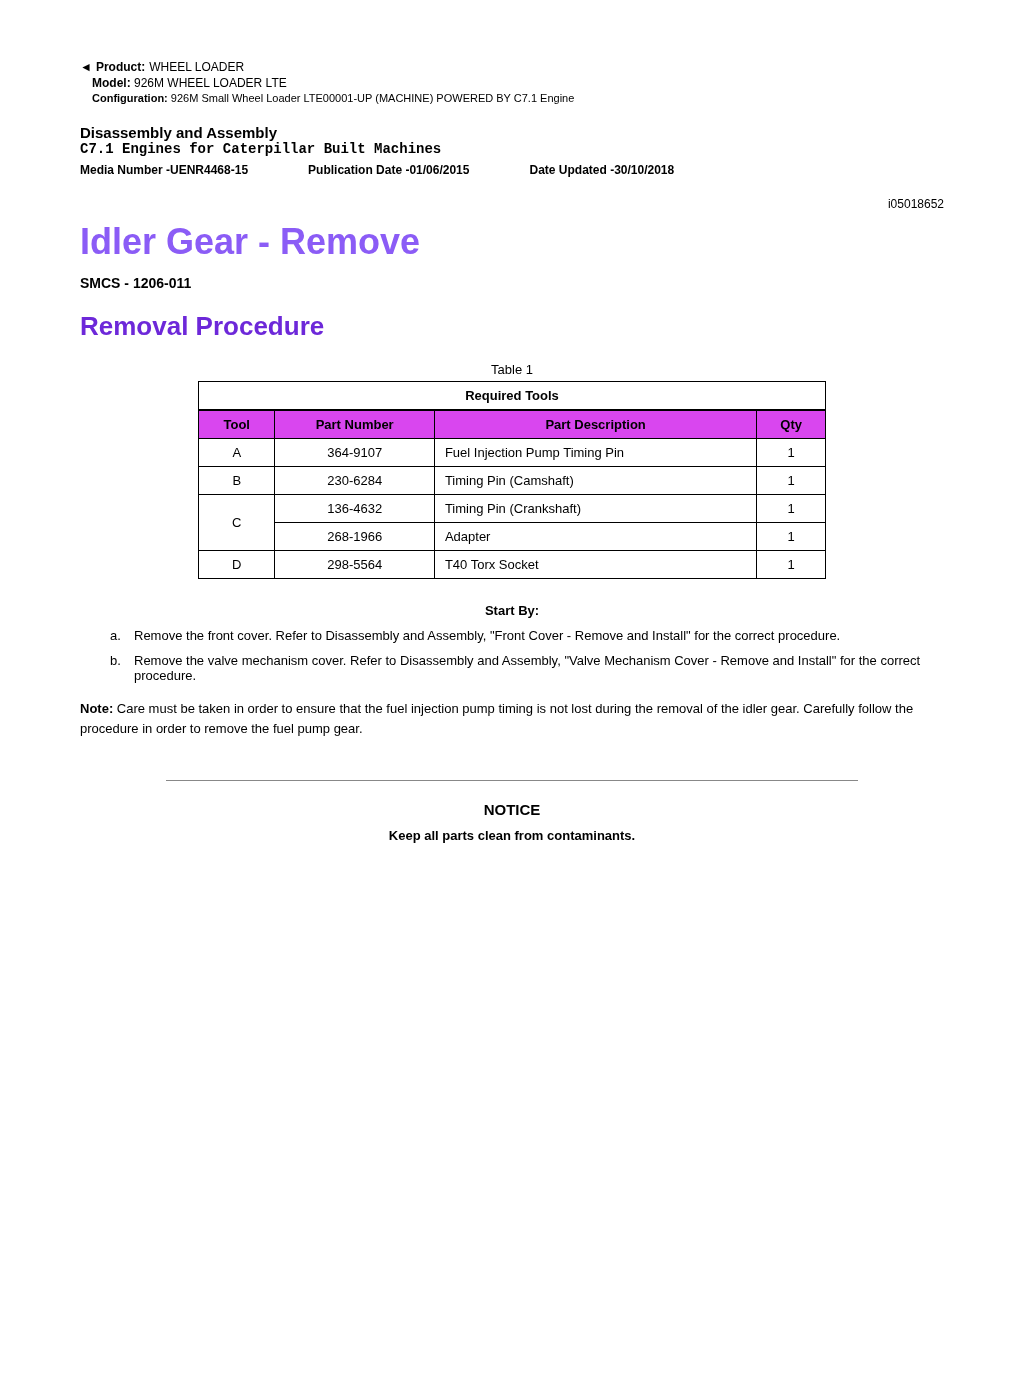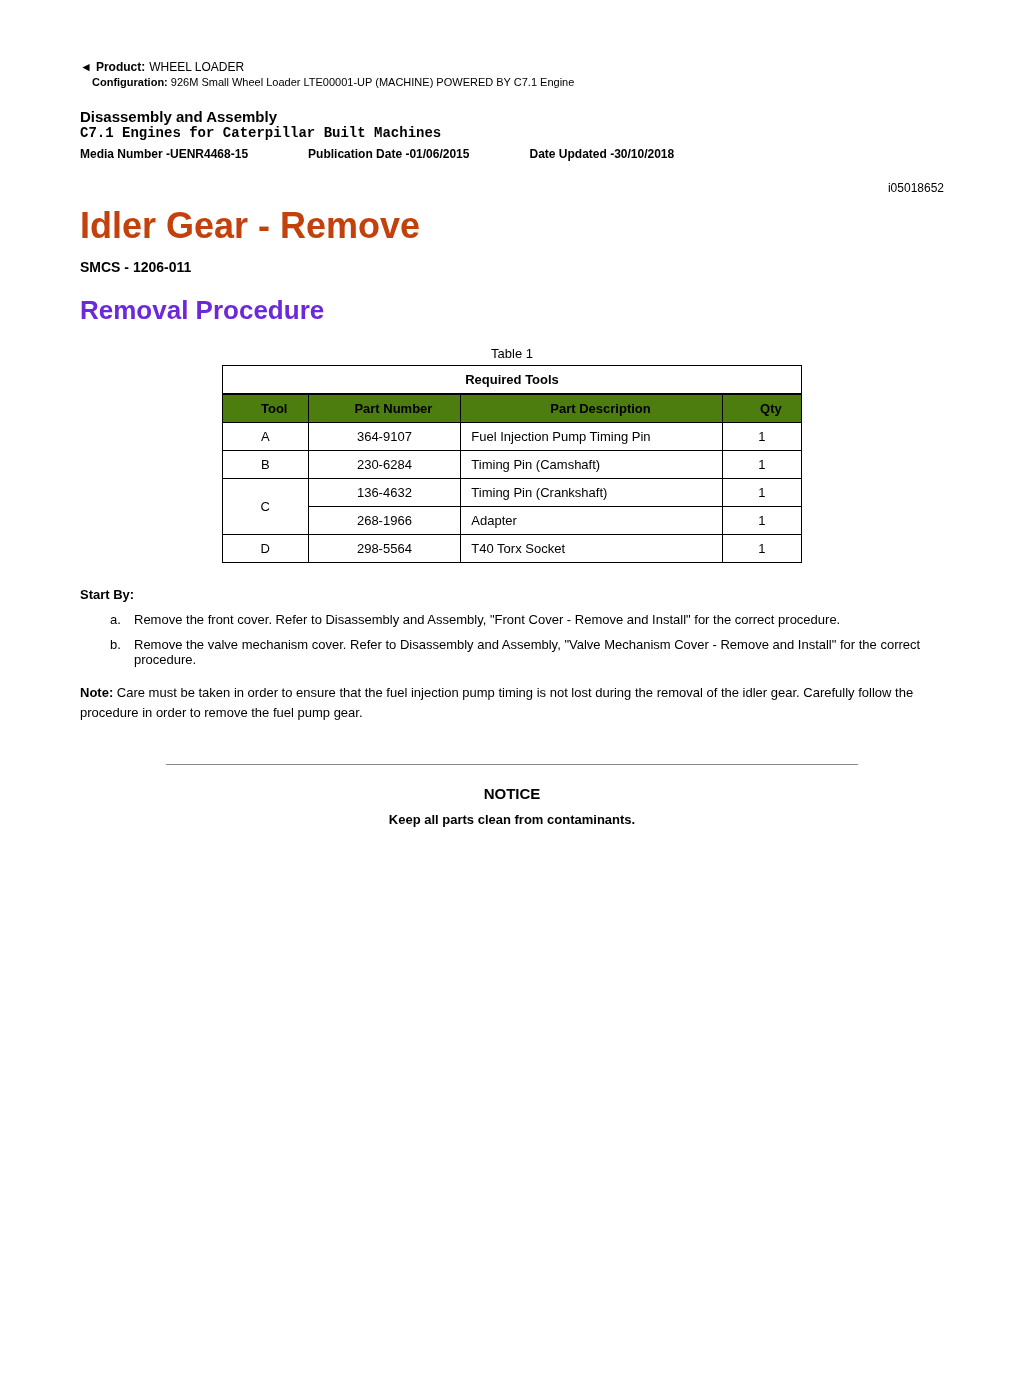--- a/index.html
+++ b/index.html
@@ -68,21 +68,21 @@
 
     .doc-id {
       text-align: right;
       font-size: 12px;
       margin-bottom: 10px;
     }
 
     .page-title {
       font-size: 36px;
       font-weight: bold;
-      color: #c2410c;
+      color: #8b5cf6;
       margin-bottom: 12px;
       font-family: Arial, Helvetica, sans-serif;
     }
 
     .smcs-line {
       font-size: 14px;
       font-weight: bold;
       margin-bottom: 20px;
     }
 
@@ -94,56 +94,56 @@
     }
 
     .table-caption {
       text-align: center;
       font-size: 13px;
       margin-bottom: 4px;
     }
 
     .tools-table {
       border-collapse: collapse;
-      width: 580px;
+      width: 628px;
       margin: 0 auto;
       margin-bottom: 24px;
     }
 
     .tools-table th,
     .tools-table td {
       border: 1px solid #000;
       padding: 6px 10px;
       font-size: 13px;
     }
 
     .tools-table .header-row th {
       font-weight: bold;
       text-align: center;
-      background: #4d7c0f;
-      padding-left: 28px;
+      background: #d946ef;
     }
 
     .tools-table .required-tools-row td {
       text-align: center;
       font-weight: bold;
       border-bottom: 2px solid #000;
     }
 
     .tools-table td.center {
       text-align: center;
     }
 
     .tools-table td.qty {
       text-align: center;
     }
 
     .start-by {
       font-weight: bold;
       margin-bottom: 10px;
+      text-align: center;
     }
 
     .list-section {
       margin-left: 30px;
       margin-bottom: 16px;
     }
 
     .list-section li {
       margin-bottom: 10px;
       list-style-type: none;
@@ -195,20 +195,24 @@
     }
   </style>
 </head>
 <body>
 
 <div class="header-section">
   <div class="header-product">
     <span>◄</span>
     <span class="label-bold">Product:</span>
     <span>WHEEL LOADER</span>
+  </div>
+  <div class="header-model">
+    <span class="label-bold">Model:</span>
+    <span>926M WHEEL LOADER LTE</span>
   </div>
   <div class="header-config">
     <span class="label-bold">Configuration:</span>
     <span>926M Small Wheel Loader LTE00001-UP (MACHINE) POWERED BY C7.1 Engine</span>
   </div>
 </div>
 
 <div class="doc-title-section">
   <h2>Disassembly and Assembly</h2>
   <div class="doc-subtitle">C7.1 Engines for Caterpillar Built Machines</div>

